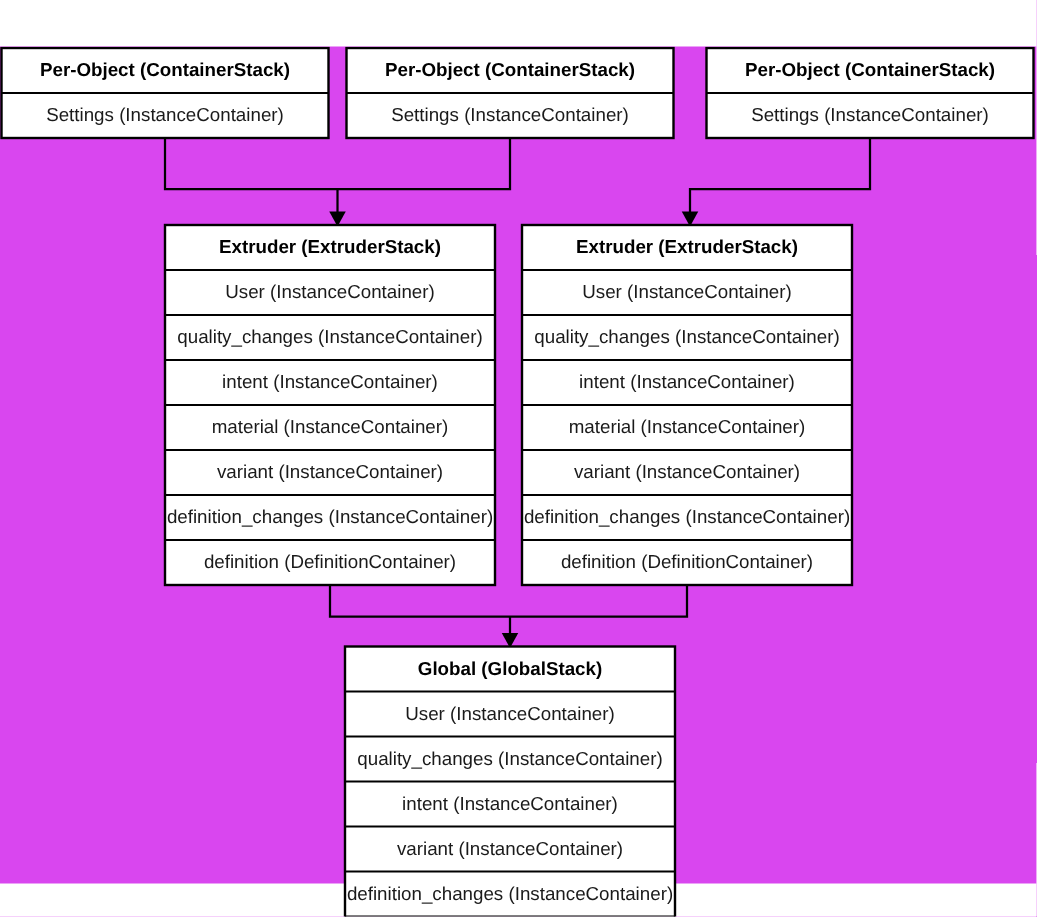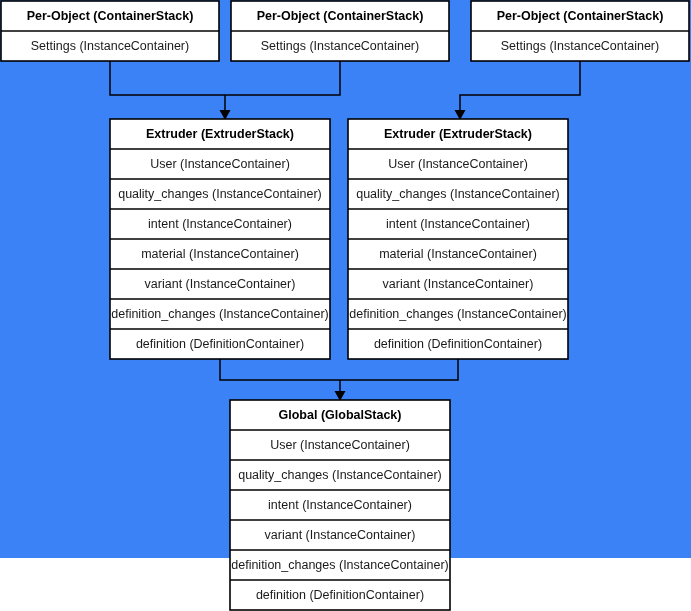--- a/index.html
+++ b/index.html
@@ -11,21 +11,22 @@
   body {
     width: 691px;
     height: 611px;
     overflow: hidden;
     font-family: "Liberation Sans", sans-serif;
   }
   #diagram-root {
     position: relative;
     width: 691px;
     height: 558px;
-    background: #3b82f6;
+    background: #d946ef;
+    margin-top: 31px;
   }
   svg#diagram-svg {
     display: block;
     width: 691px;
     height: 611px;
   }
   .box-rect {
     fill: #ffffff;
     stroke: #000000;
     stroke-width: 1.6;

